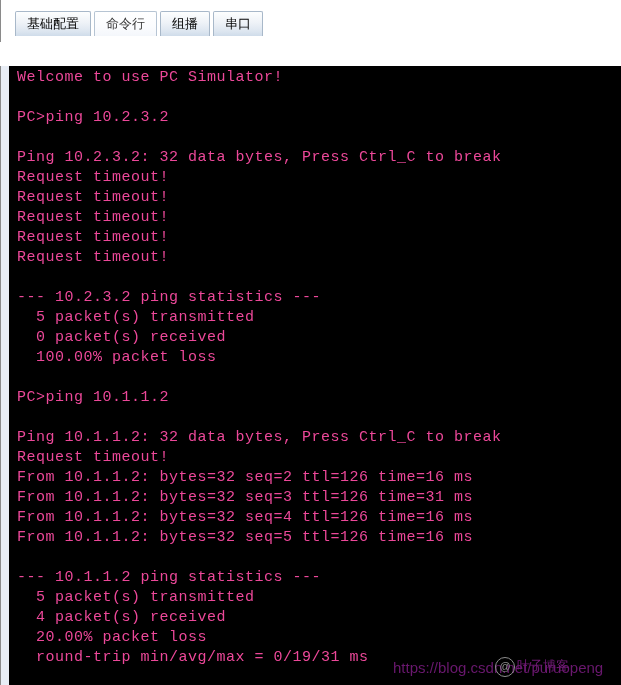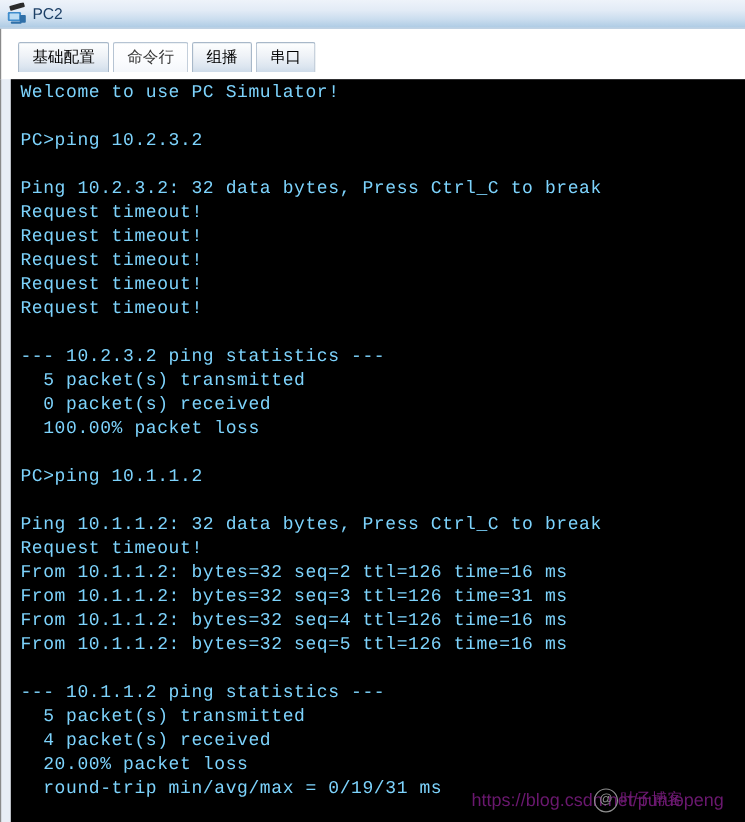--- a/index.html
+++ b/index.html
@@ -114,21 +114,21 @@
     background: #000000;
     overflow: hidden;
   }
   .term-lines {
     position: absolute;
     left: 8px;
     top: 2px;
     right: 0;
     margin: 0;
     padding: 0;
-    color: #7dd3fc;
+    color: #ec4899;
     font-family: "Liberation Mono", "DejaVu Sans Mono", monospace;
     font-size: 15px;
     line-height: 20px;
     white-space: pre;
     letter-spacing: 0.5px;
   }
   .term-line {
     height: 20px;
     white-space: pre;
   }
@@ -168,32 +168,20 @@
     color: #701a75;
     white-space: nowrap;
     pointer-events: none;
   }
 </style>
 </head>
 <body>
 
 <div class="app-window">
 
-  <div class="title-bar">
-    <span class="pc-icon">
-      <svg width="20" height="20" viewBox="0 0 20 20" xmlns="http://www.w3.org/2000/svg">
-        <rect x="4" y="1.5" width="12.5" height="4" rx="0.6" fill="#2b2b2b" transform="rotate(-16 10 3.5)"></rect>
-        <rect x="2.5" y="8" width="11" height="7.5" rx="1" fill="#3f8ccc"></rect>
-        <rect x="4" y="9.3" width="8" height="5" rx="0.5" fill="#bcdcf3"></rect>
-        <rect x="5" y="16" width="9" height="1.8" rx="0.8" fill="#2f6fa8"></rect>
-        <rect x="12.5" y="10.5" width="5" height="6.5" rx="0.8" fill="#2f6fa8"></rect>
-      </svg>
-    </span>
-    <span class="title-text">PC2</span>
-  </div>
 
   <div class="tab-area">
     <div class="tab-strip">
       <div class="tab">基础配置</div>
       <div class="tab selected">命令行</div>
       <div class="tab">组播</div>
       <div class="tab">串口</div>
     </div>
   </div>
 

